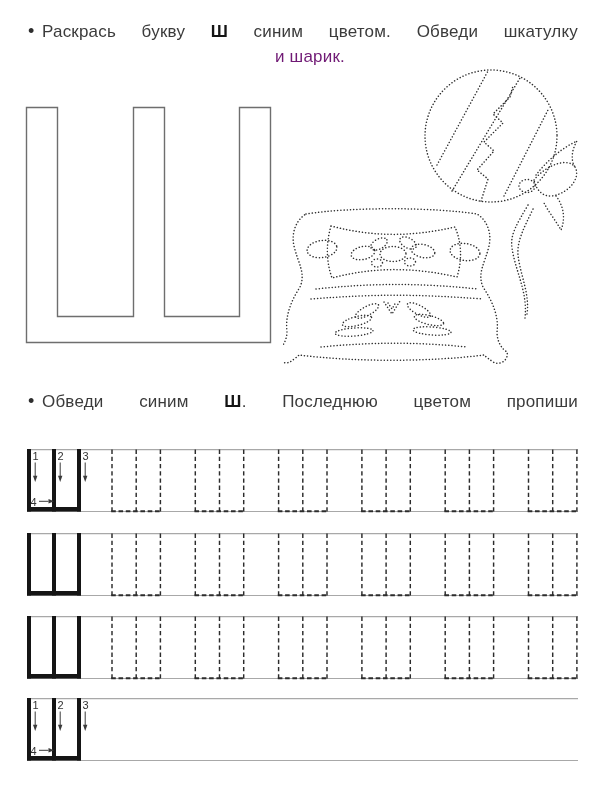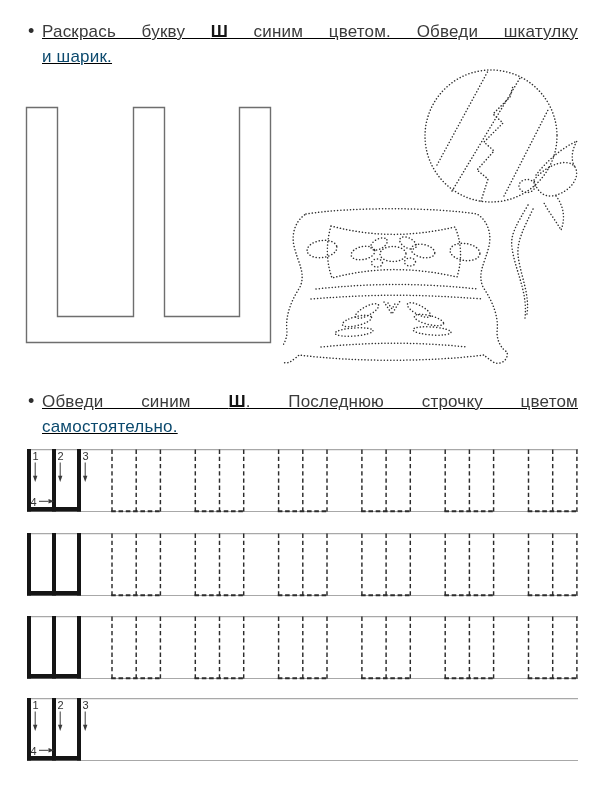--- a/index.html
+++ b/index.html
@@ -1,23 +1,23 @@
 <!DOCTYPE html>
 <html><head>
 <meta charset="utf-8">
 <style>
   html,body{margin:0;padding:0;background:#ffffff;}
   .page{position:relative;width:603px;height:800px;background:#ffffff;overflow:hidden;
         font-family:"Liberation Sans",sans-serif;}
   .task{position:absolute;left:27px;width:551px;display:flex;}
   .bullet{width:14px;flex:0 0 14px;font-size:18px;line-height:25px;color:#2e2e2e;padding-left:1px;}
-  .task-body{flex:1;width:529px;text-decoration:underline;}
+  .task-body{flex:1;width:529px;}
   .jline{margin:0;font-size:17px;line-height:25px;color:#3b3b3b;letter-spacing:.2px;
          text-align:justify;text-align-last:justify;}
-  .pline{margin:0;font-size:17px;line-height:25px;color:#0c4a6e;letter-spacing:.2px;text-align:left;}
+  .pline{margin:0;font-size:17px;line-height:25px;color:#701a75;letter-spacing:.2px;text-align:center;}
   .bl{color:#141414;font-weight:bold;}
   .abs{position:absolute;}
   
   .outline-letter{fill:#ffffff;stroke:#6e6e6e;stroke-width:1.4;}
   
   .dot{fill:none;stroke:#2e2e2e;stroke-width:1.5;stroke-linecap:round;stroke-dasharray:0.1 3.1;}
   
   .row-svg{position:absolute;left:27px;}
   .guide{stroke:#a8a8a8;stroke-width:1.1;}
   .bar{fill:#151515;}
@@ -87,22 +87,21 @@
       <ellipse class="dot" cx="419" cy="310" rx="13" ry="4.5" transform="rotate(28 419 310)"></ellipse>
       <ellipse class="dot" cx="429" cy="320" rx="15" ry="4.5" transform="rotate(14 429 320)"></ellipse>
       <ellipse class="dot" cx="432" cy="331" rx="19" ry="4" transform="rotate(4 432 331)"></ellipse>
       <path class="dot" d="M321,347 C372,342 418,342 467,347"></path>
     </g>
   </svg>
 
   <div class="task" style="top:389px">
     <span class="bullet">•</span>
     <div class="task-body">
-      <p class="jline"><span>Обведи синим </span><b class="bl">Ш</b><span>. Последнюю строчку цветом</span></p>
-      <p class="pline">самостоятельно.</p>
+      <p class="jline"><span>Обведи синим </span><b class="bl">Ш</b><span>. Последнюю цветом пропиши</span></p>
     </div>
   </div>
 
   <div id="rows">
       <svg class="row-svg" width="551" height="64" viewBox="0 0 551 64" style="top: 449px;">
         <line x1="0" y1="0.6" x2="551" y2="0.6" class="guide"></line>
         <line x1="0" y1="62.5" x2="551" y2="62.5" class="guide"></line>
         <g>
           <rect x="0" y="0" width="4" height="62.5" class="bar"></rect>
           <rect x="25" y="0" width="4" height="62.5" class="bar"></rect>

